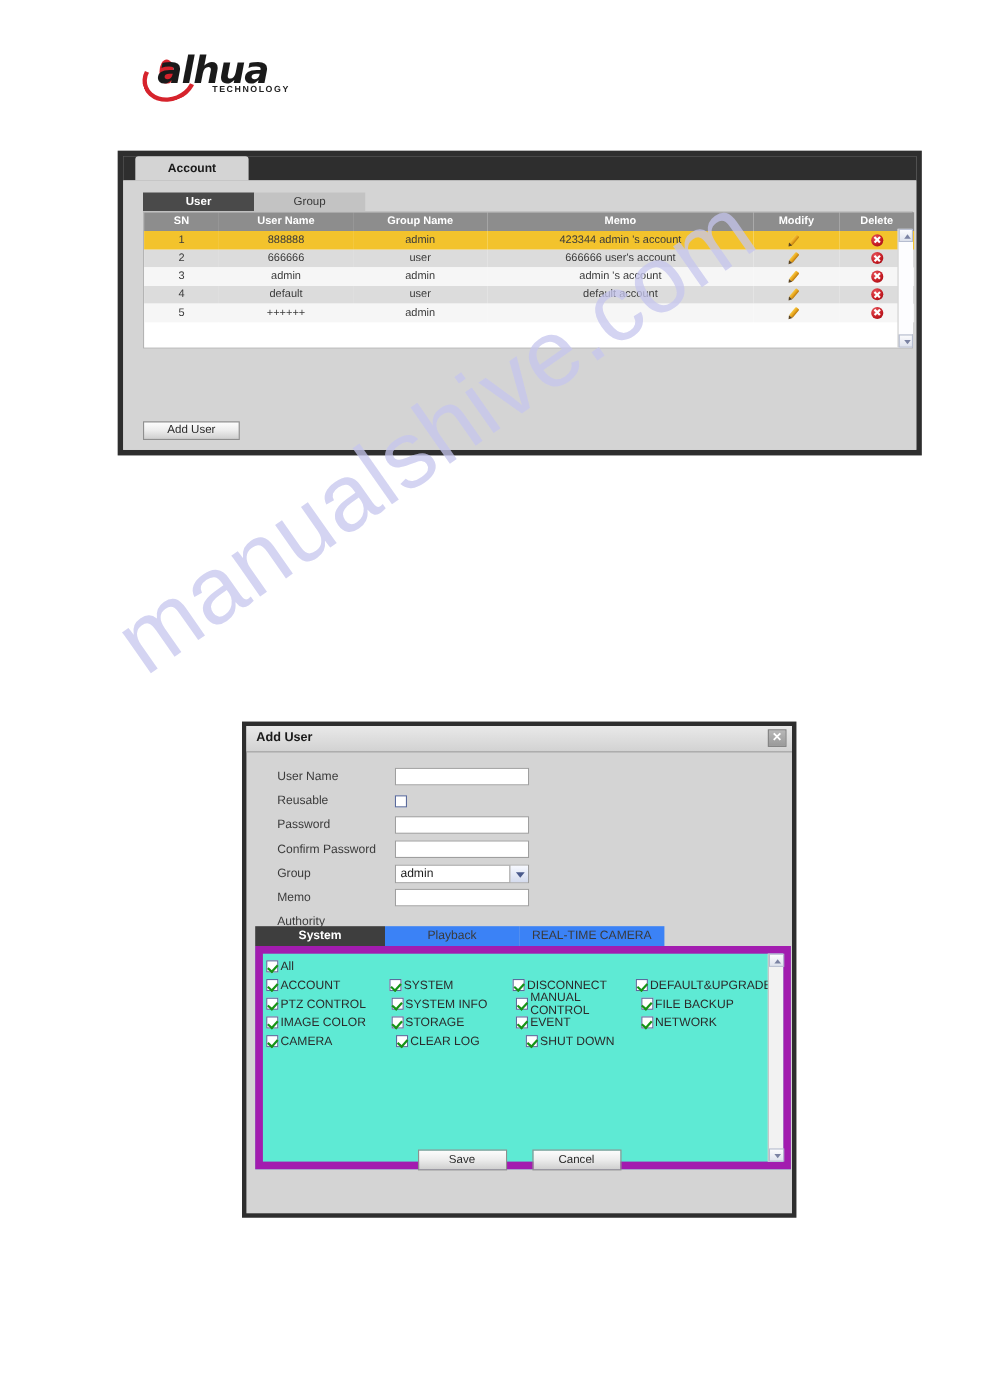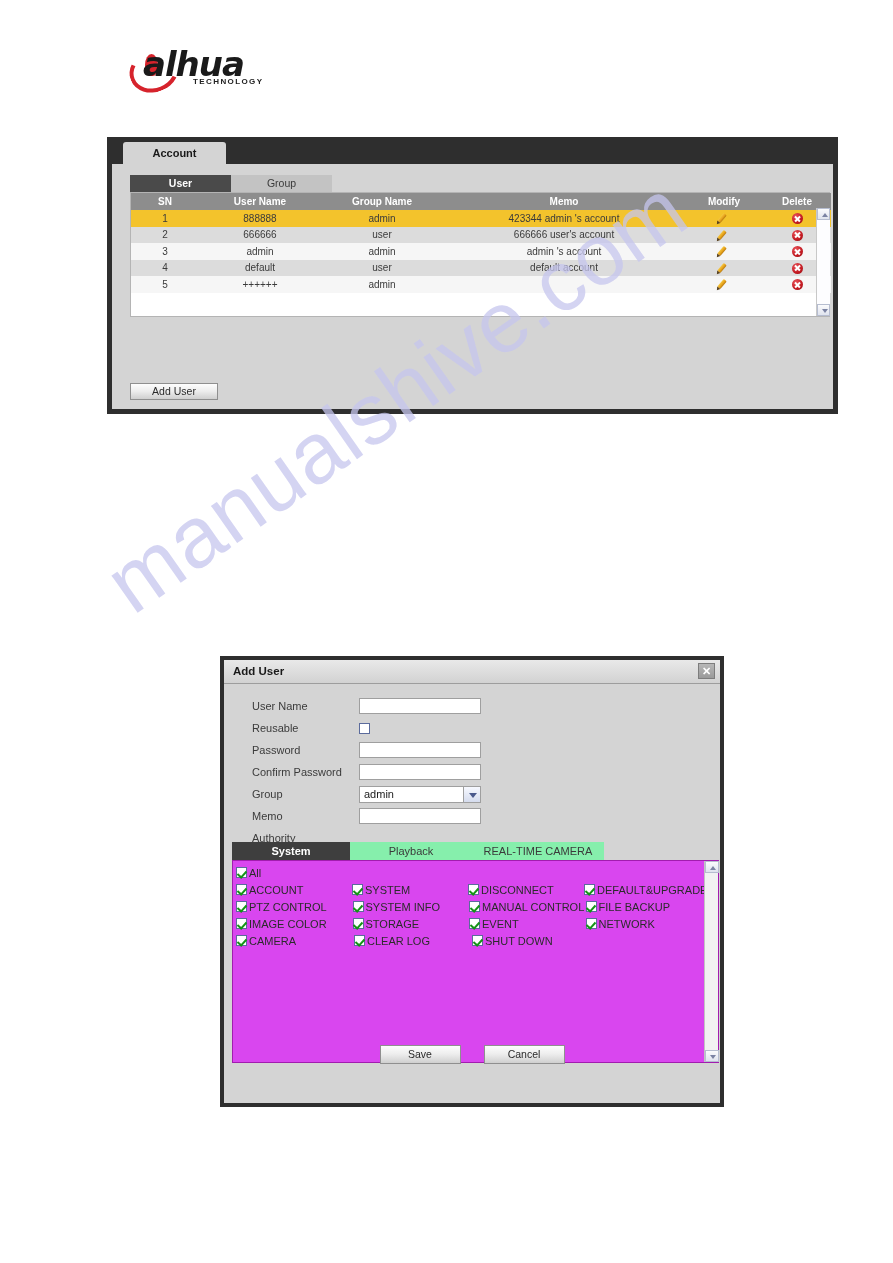--- a/index.html
+++ b/index.html
@@ -375,29 +375,29 @@
     height: 18px;
   }
   .atab {
     height: 18px;
     line-height: 18px;
     text-align: center;
     font-size: 11px;
     box-sizing: border-box;
   }
   .atab.active { width: 118px; background: #3e3e3e; color: #fff; font-weight: bold; }
-  .atab.idle   { width: 122px; background: #86efac; color: #3a3a3a; }
+  .atab.idle   { width: 122px; background: #3b82f6; color: #3a3a3a; }
   .atab.idle.wide { width: 132px; }
 
   .auth-box {
     position: absolute;
     left: 8px; top: 200px;
     width: 487px; height: 203px;
-    background: #d946ef;
-    border: 1px solid #a21caf;
+    background: #5eead4;
+    border: 7px solid #a21caf;
     box-sizing: border-box;
   }
   .auth-grid {
     position: absolute;
     left: 3px; top: 3px;
     right: 16px;
   }
   .auth-row { display: flex; height: 17px; align-items: center; }
   .auth-item {
     display: flex;

